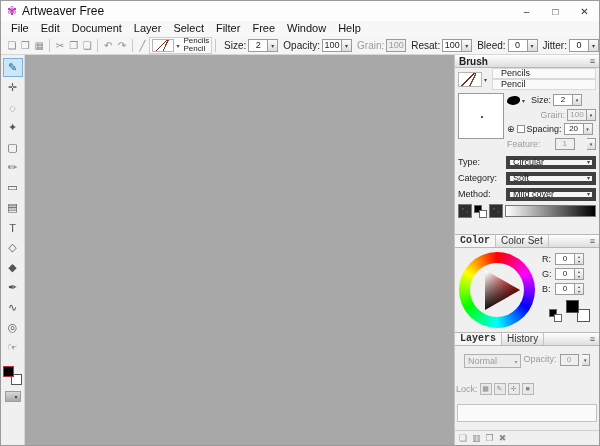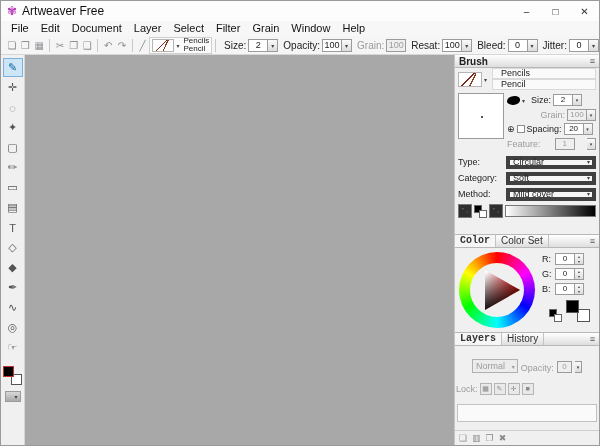--- a/index.html
+++ b/index.html
@@ -103,21 +103,21 @@
   .cval { width:20px; height:12px; border:1px solid #9b9b9b; background:#fff; font-size:8px; line-height:10px; text-align:center; }
   .spin { display:flex; flex-direction:column; width:9px; height:12px; border:1px solid #9b9b9b; border-left:none; background:linear-gradient(#fafafa,#dcdcdc); }
   .spin span { flex:1; font-size:4px; line-height:5px; text-align:center; color:#444; }
   .cswatches { margin-top:4px; display:flex; align-items:flex-end; justify-content:flex-end; gap:4px; padding-right:6px; }
   .bigpair { position:relative; width:24px; height:22px; }
   .bigpair .w { position:absolute; right:0; bottom:0; width:13px; height:13px; background:#fff; border:1px solid #555; }
   .bigpair .b { position:absolute; left:0; top:0; width:13px; height:13px; background:#000; border:1px solid #555; }
 
   
   .layerspanel { flex:1; display:flex; flex-direction:column; min-height:0;gap:8px; }
-  .lcontrols { height:19px; display:flex; align-items:flex-end; padding:0 17px; gap:3px; }
+  .lcontrols { height:19px; display:flex; align-items:flex-start; padding:0 9px; gap:3px; }
   .blendsel { width:60px; height:14px; border:1px solid #b0b0b0; background:#ececec; color:#9b9b9b; font-size:9px; display:flex; align-items:center; padding-left:3px; }
   .blendsel .caret { margin-left:auto; font-size:6px; padding-right:2px; color:#9b9b9b; }
   .graylbl { font-size:9px; color:#9b9b9b; }
   .lockrow { height:15px; display:flex; align-items:center; padding:0 1px; gap:2px; }
   .lockbtn { width:12px; height:12px; border:1px solid #b5b5b5; background:#e9e9e9; font-size:7px; color:#8a8a8a; display:flex; align-items:center; justify-content:center; }
   .layerlist { flex:1; margin:0 2px; background:#fafafa; border:1px solid #c2c2c2; }
   .lbottom { height:15px; display:flex; align-items:center; padding:0 4px; gap:5px; border-top:1px solid #cfcfcf; }
   .lbtn { font-size:9px; color:#8a8a8a; }
 </style>
 </head>
@@ -135,21 +135,21 @@
     </div>
   </div>
 
   <div class="menubar">
     <span class="menuitem">File</span>
     <span class="menuitem">Edit</span>
     <span class="menuitem">Document</span>
     <span class="menuitem">Layer</span>
     <span class="menuitem">Select</span>
     <span class="menuitem">Filter</span>
-    <span class="menuitem">Grain</span>
+    <span class="menuitem">Free</span>
     <span class="menuitem">Window</span>
     <span class="menuitem">Help</span>
   </div>
 
   <div class="toolbar">
     <span class="tbicon">❏</span>
     <span class="tbicon">❒</span>
     <span class="tbicon">▦</span>
     <span class="sep"></span>
     <span class="tbicon">✂</span>

